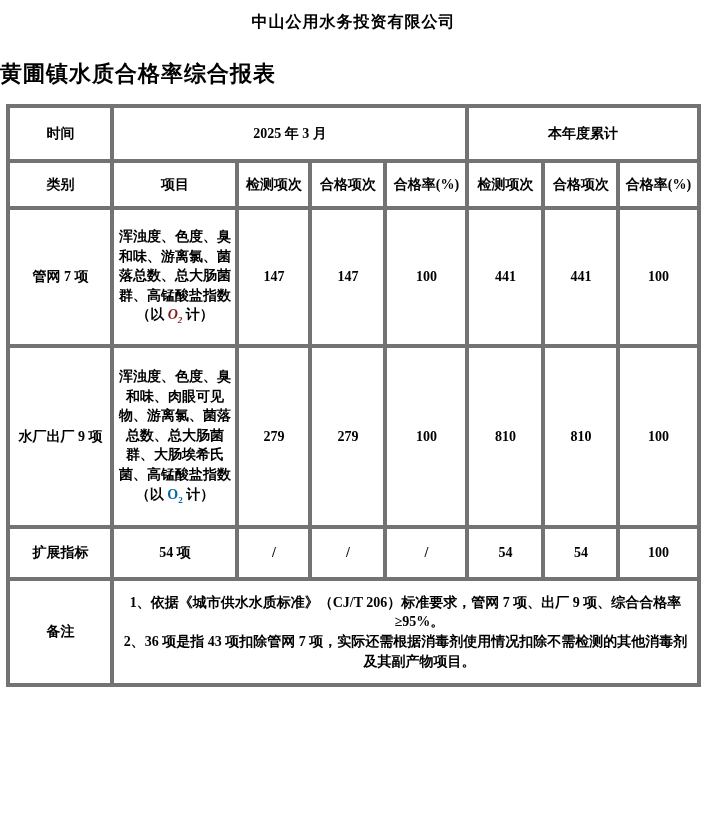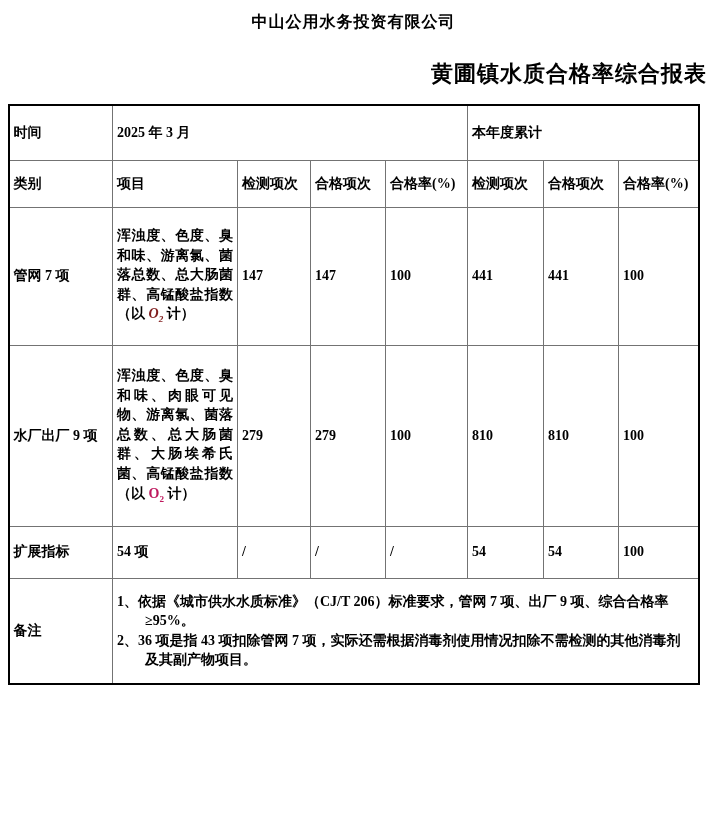--- a/index.html
+++ b/index.html
@@ -6,30 +6,30 @@
   body{
     width:707px;height:830px;background:#ffffff;color:#000;
     font-family:"Liberation Serif","DejaVu Serif",serif;
     font-weight:bold;
     overflow:hidden;
   }
   .company-title{
     text-align:center;font-size:16px;letter-spacing:1px;padding-top:12px;
   }
   .report-title{
-    text-align:right;font-size:22px;letter-spacing:1px;margin-top:26px;
+    text-align:left;font-size:22px;letter-spacing:1px;margin-top:26px;
   }
   table.report{
     border-collapse:collapse;table-layout:fixed;
     width:690px;margin:15px auto 0 auto;
     border:2px solid #000;
   }
   table.report td{
-    border:1px solid #737373;
-    vertical-align:middle;
+    border:4px solid #737373;
+    text-align:center;vertical-align:middle;
     font-size:14px;line-height:1.4;
     padding:2px 4px;
     overflow:hidden;
   }
   tr.r1{height:55px}
   tr.r2{height:47px}
   tr.r3{height:138px}
   tr.r4{height:48px}
   tr.r5{height:53px}
   tr.r6{height:181px}
@@ -95,21 +95,21 @@
     <td>100</td>
     <td>441</td>
     <td>441</td>
     <td>100</td>
   </tr>
 
 
 
   <tr class="r6">
     <td>水厂出厂 9 项</td>
-    <td class="item-cell"><span>浑浊度、色度、臭和味、肉眼可见物、游离氯、菌落总数、总大肠菌群、大肠埃希氏菌、高锰酸盐指数（以 </span><span class="formula" style="color: #be185d;"><span>O</span><sub>2</sub></span><span> 计）</span></td>
+    <td class="item-cell"><span>浑浊度、色度、臭和味、肉眼可见物、游离氯、菌落总数、总大肠菌群、大肠埃希氏菌、高锰酸盐指数（以 </span><span class="formula" style="color: #0369a1;"><span>O</span><sub>2</sub></span><span> 计）</span></td>
     <td>279</td>
     <td>279</td>
     <td>100</td>
     <td>810</td>
     <td>810</td>
     <td>100</td>
   </tr>
 
 
   <tr class="r8">

